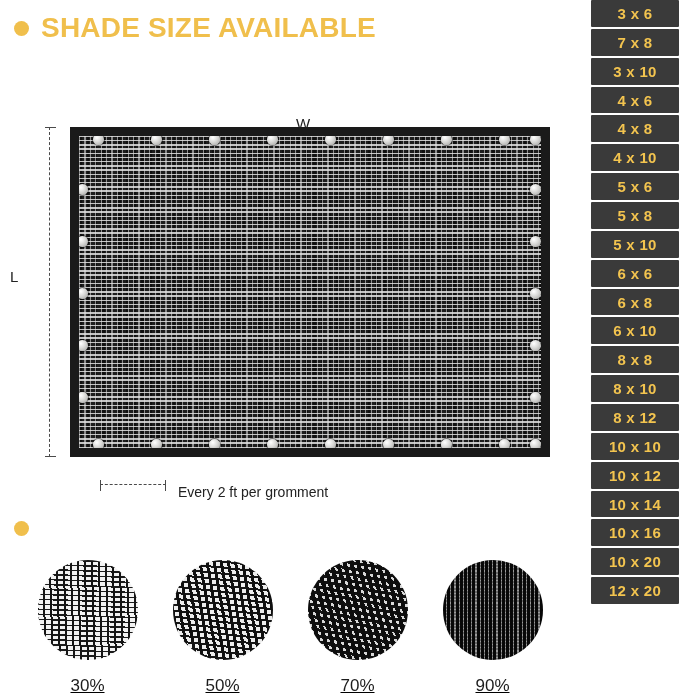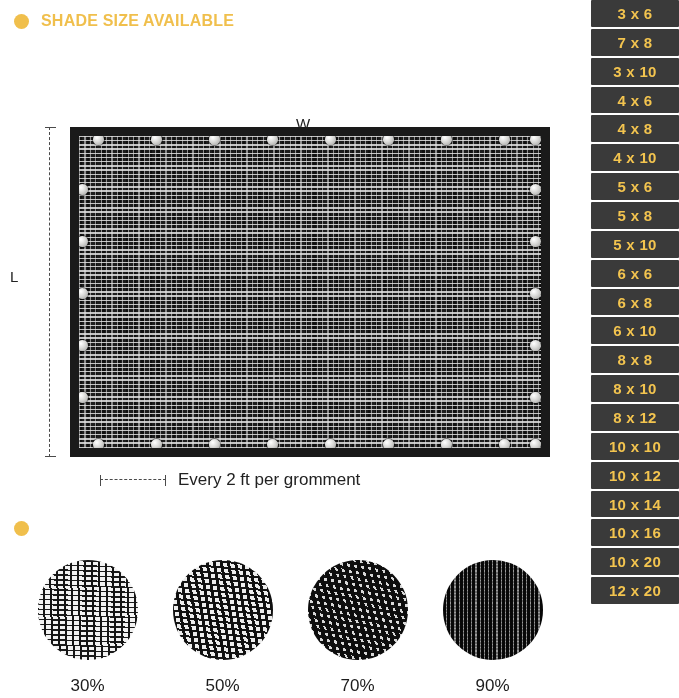--- a/index.html
+++ b/index.html
@@ -52,21 +52,21 @@
     top: 0;
     width: 586px;
     height: 698px;
   }
 
   .heading {
     display: flex;
     align-items: center;
     gap: 12px;
     color: #f0bf4c;
-    font-size: 16px;
+    font-size: 28px;
     font-weight: bold;
     letter-spacing: .2px;
   }
   .heading .bullet {
     width: 15px;
     height: 15px;
     border-radius: 50%;
     background: #f0bf4c;
     flex: 0 0 auto;
   }
@@ -190,32 +190,34 @@
   .note-seg .cap-l, .note-seg .cap-r {
     position: absolute;
     top: -5px;
     width: 1px;
     height: 11px;
     background: #4a4a4a;
   }
   .note-seg .cap-l { left: 0; }
   .note-seg .cap-r { right: 0; }
   .note-text {
-    font-size: 17px;
+    font-size: 14px;
     color: #222;
+    margin-top: 14px;
   }
 
   
   .rates {
     position: absolute;
     left: 20px;
     top: 560px;
     width: 540px;
     display: flex;
     gap: 0;
+    text-decoration: underline;
   }
   .rate {
     width: 135px;
     display: flex;
     flex-direction: column;
     align-items: center;
   }
   .swatch {
     width: 100px;
     height: 100px;

